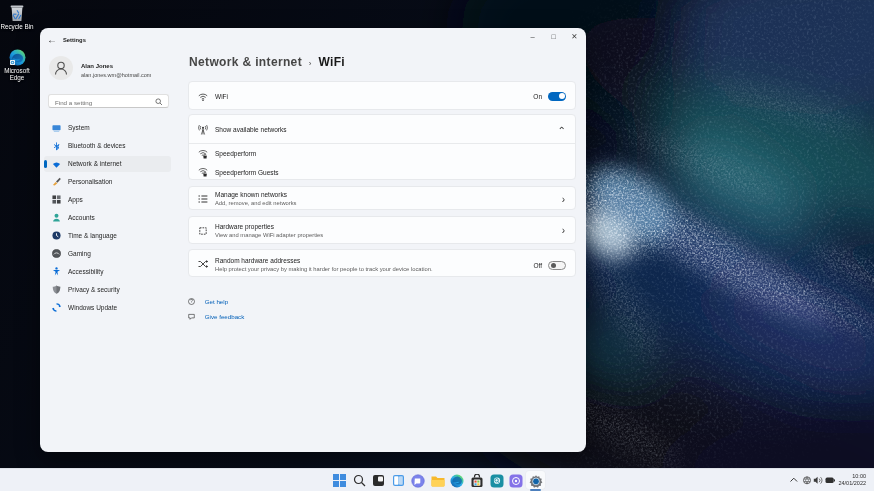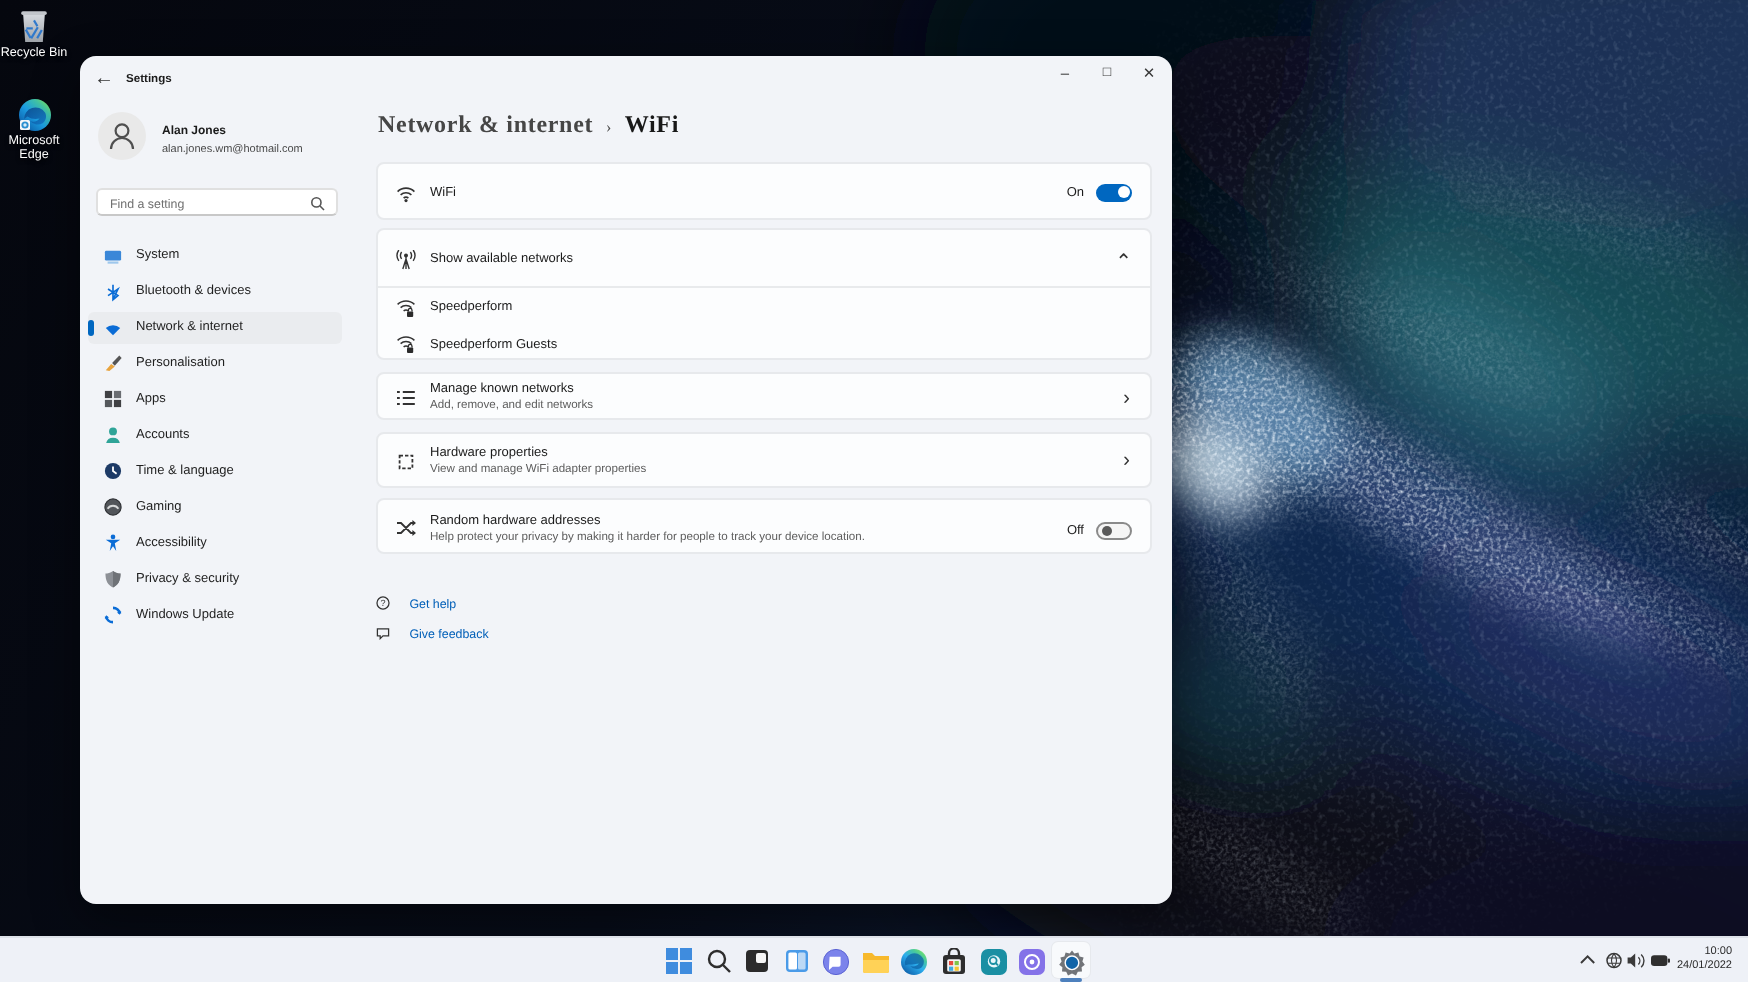--- a/index.html
+++ b/index.html
@@ -19,21 +19,21 @@
   #uemail{position:absolute;left:41px;top:43.5px;font-size:5.5px;color:#4a4a4a;}
   #search{position:absolute;left:8px;top:66px;width:121px;height:14px;background:#fff;border:1px solid #e0e0e0;border-bottom-color:#c8c8c8;border-radius:3px;}
   #search span{position:absolute;left:6px;top:3.5px;font-size:6.2px;color:#707070;}
   #search .mag{position:absolute;right:5px;top:3px;}
   .nav{position:absolute;left:4px;width:127px;height:16px;border-radius:3px;}
   .nav .ni{position:absolute;left:8px;top:4px;width:9px;height:9px;}
   .nav .nt{position:absolute;left:24px;top:4.5px;font-size:6.5px;color:#1f1f1f;white-space:nowrap;}
   .nav.sel{background:#eaecef;}
   .nav.sel:before{content:"";position:absolute;left:0;top:4px;width:2.6px;height:8px;border-radius:2px;background:#0067c0;}
   
-  #crumb{position:absolute;left:149px;top:26.5px;font-size:12px;letter-spacing:0.35px;font-weight:bold;color:#464646;font-family:Liberation Serif, serif;}
+  #crumb{position:absolute;left:149px;top:26.5px;font-size:12px;letter-spacing:0.35px;font-weight:bold;color:#464646;}
   #crumb b{color:#181818;}
   #crumb .sep{font-size:8px;color:#4a4a4a;padding:0 3px;font-weight:normal;}
   .card{position:absolute;left:148px;width:388px;background:#fcfdfe;border:1px solid #e7e9ec;border-radius:4px;}
   .cicon{position:absolute;left:9px;width:10px;height:10px;}
   .ctitle{position:absolute;left:26px;font-size:6.5px;color:#1b1b1b;white-space:nowrap;}
   .csub{position:absolute;left:26px;font-size:5.8px;color:#5d5d5d;white-space:nowrap;}
   .cright{position:absolute;right:8px;font-size:6.5px;color:#1b1b1b;}
   .chev{position:absolute;right:10px;font-size:10px;color:#333;}
   .toggle{position:absolute;right:9px;width:18px;height:9px;border-radius:5px;}
   .toggle.on{background:#0067c0;}

